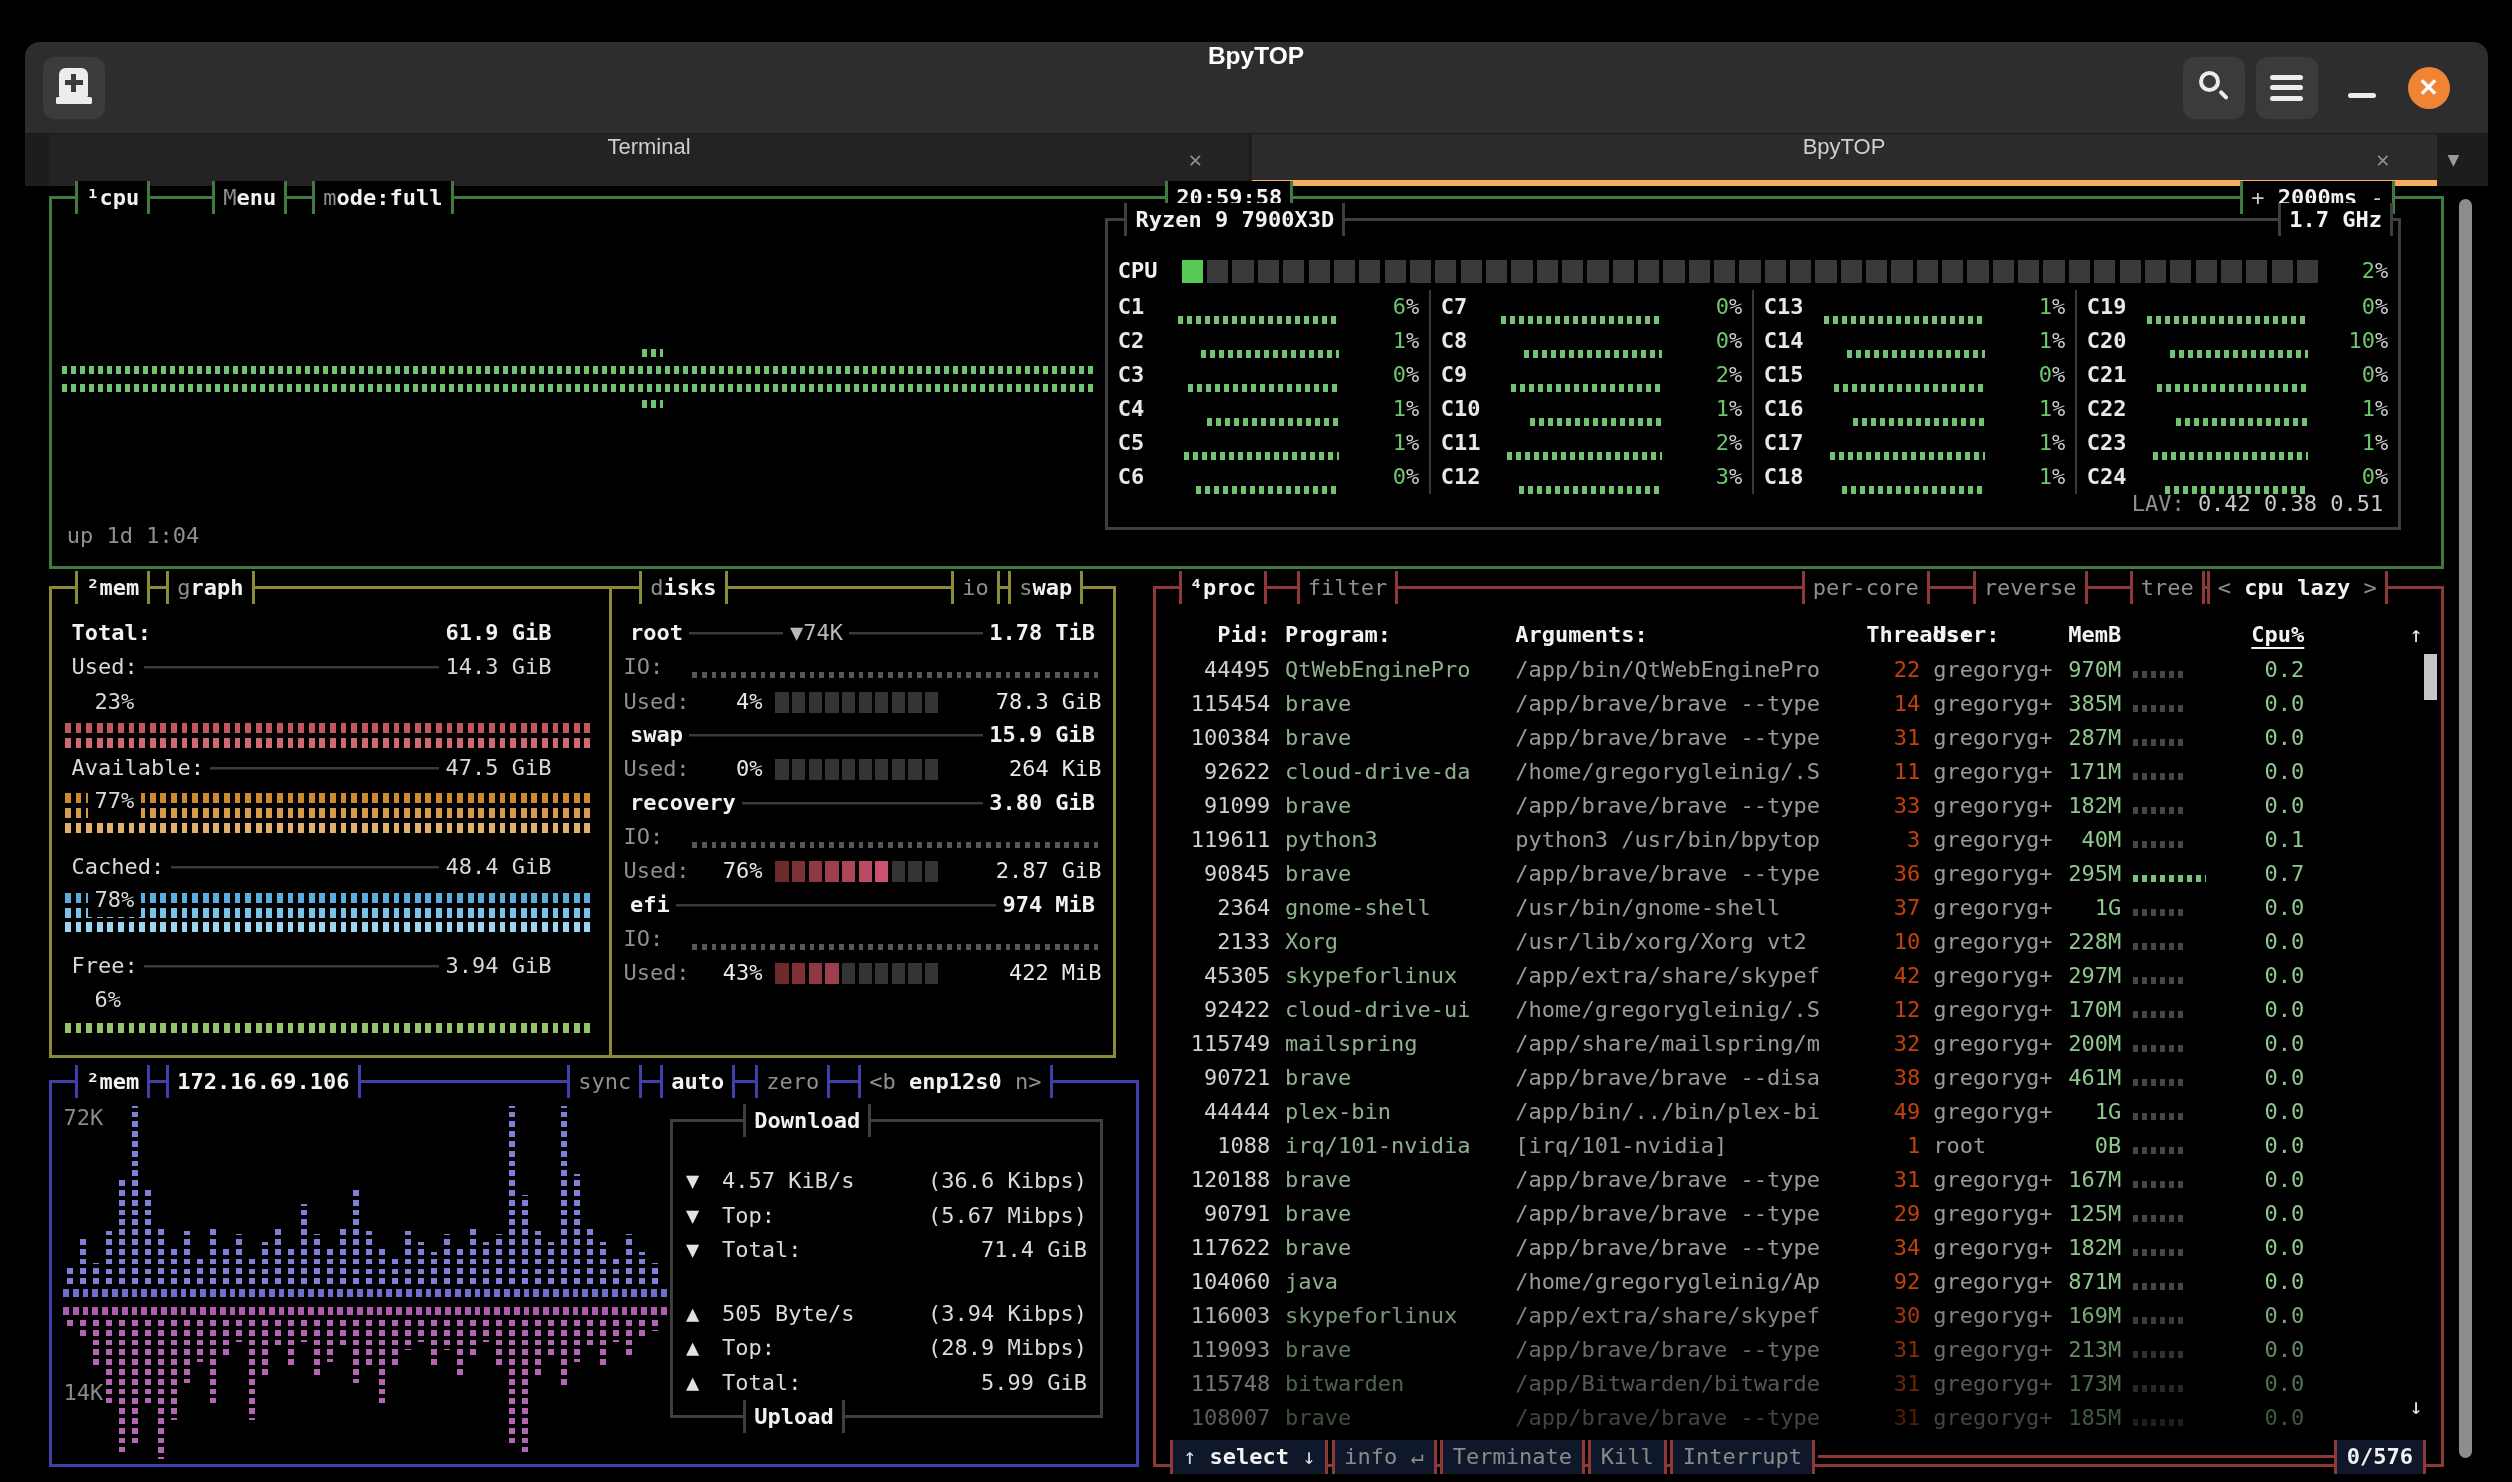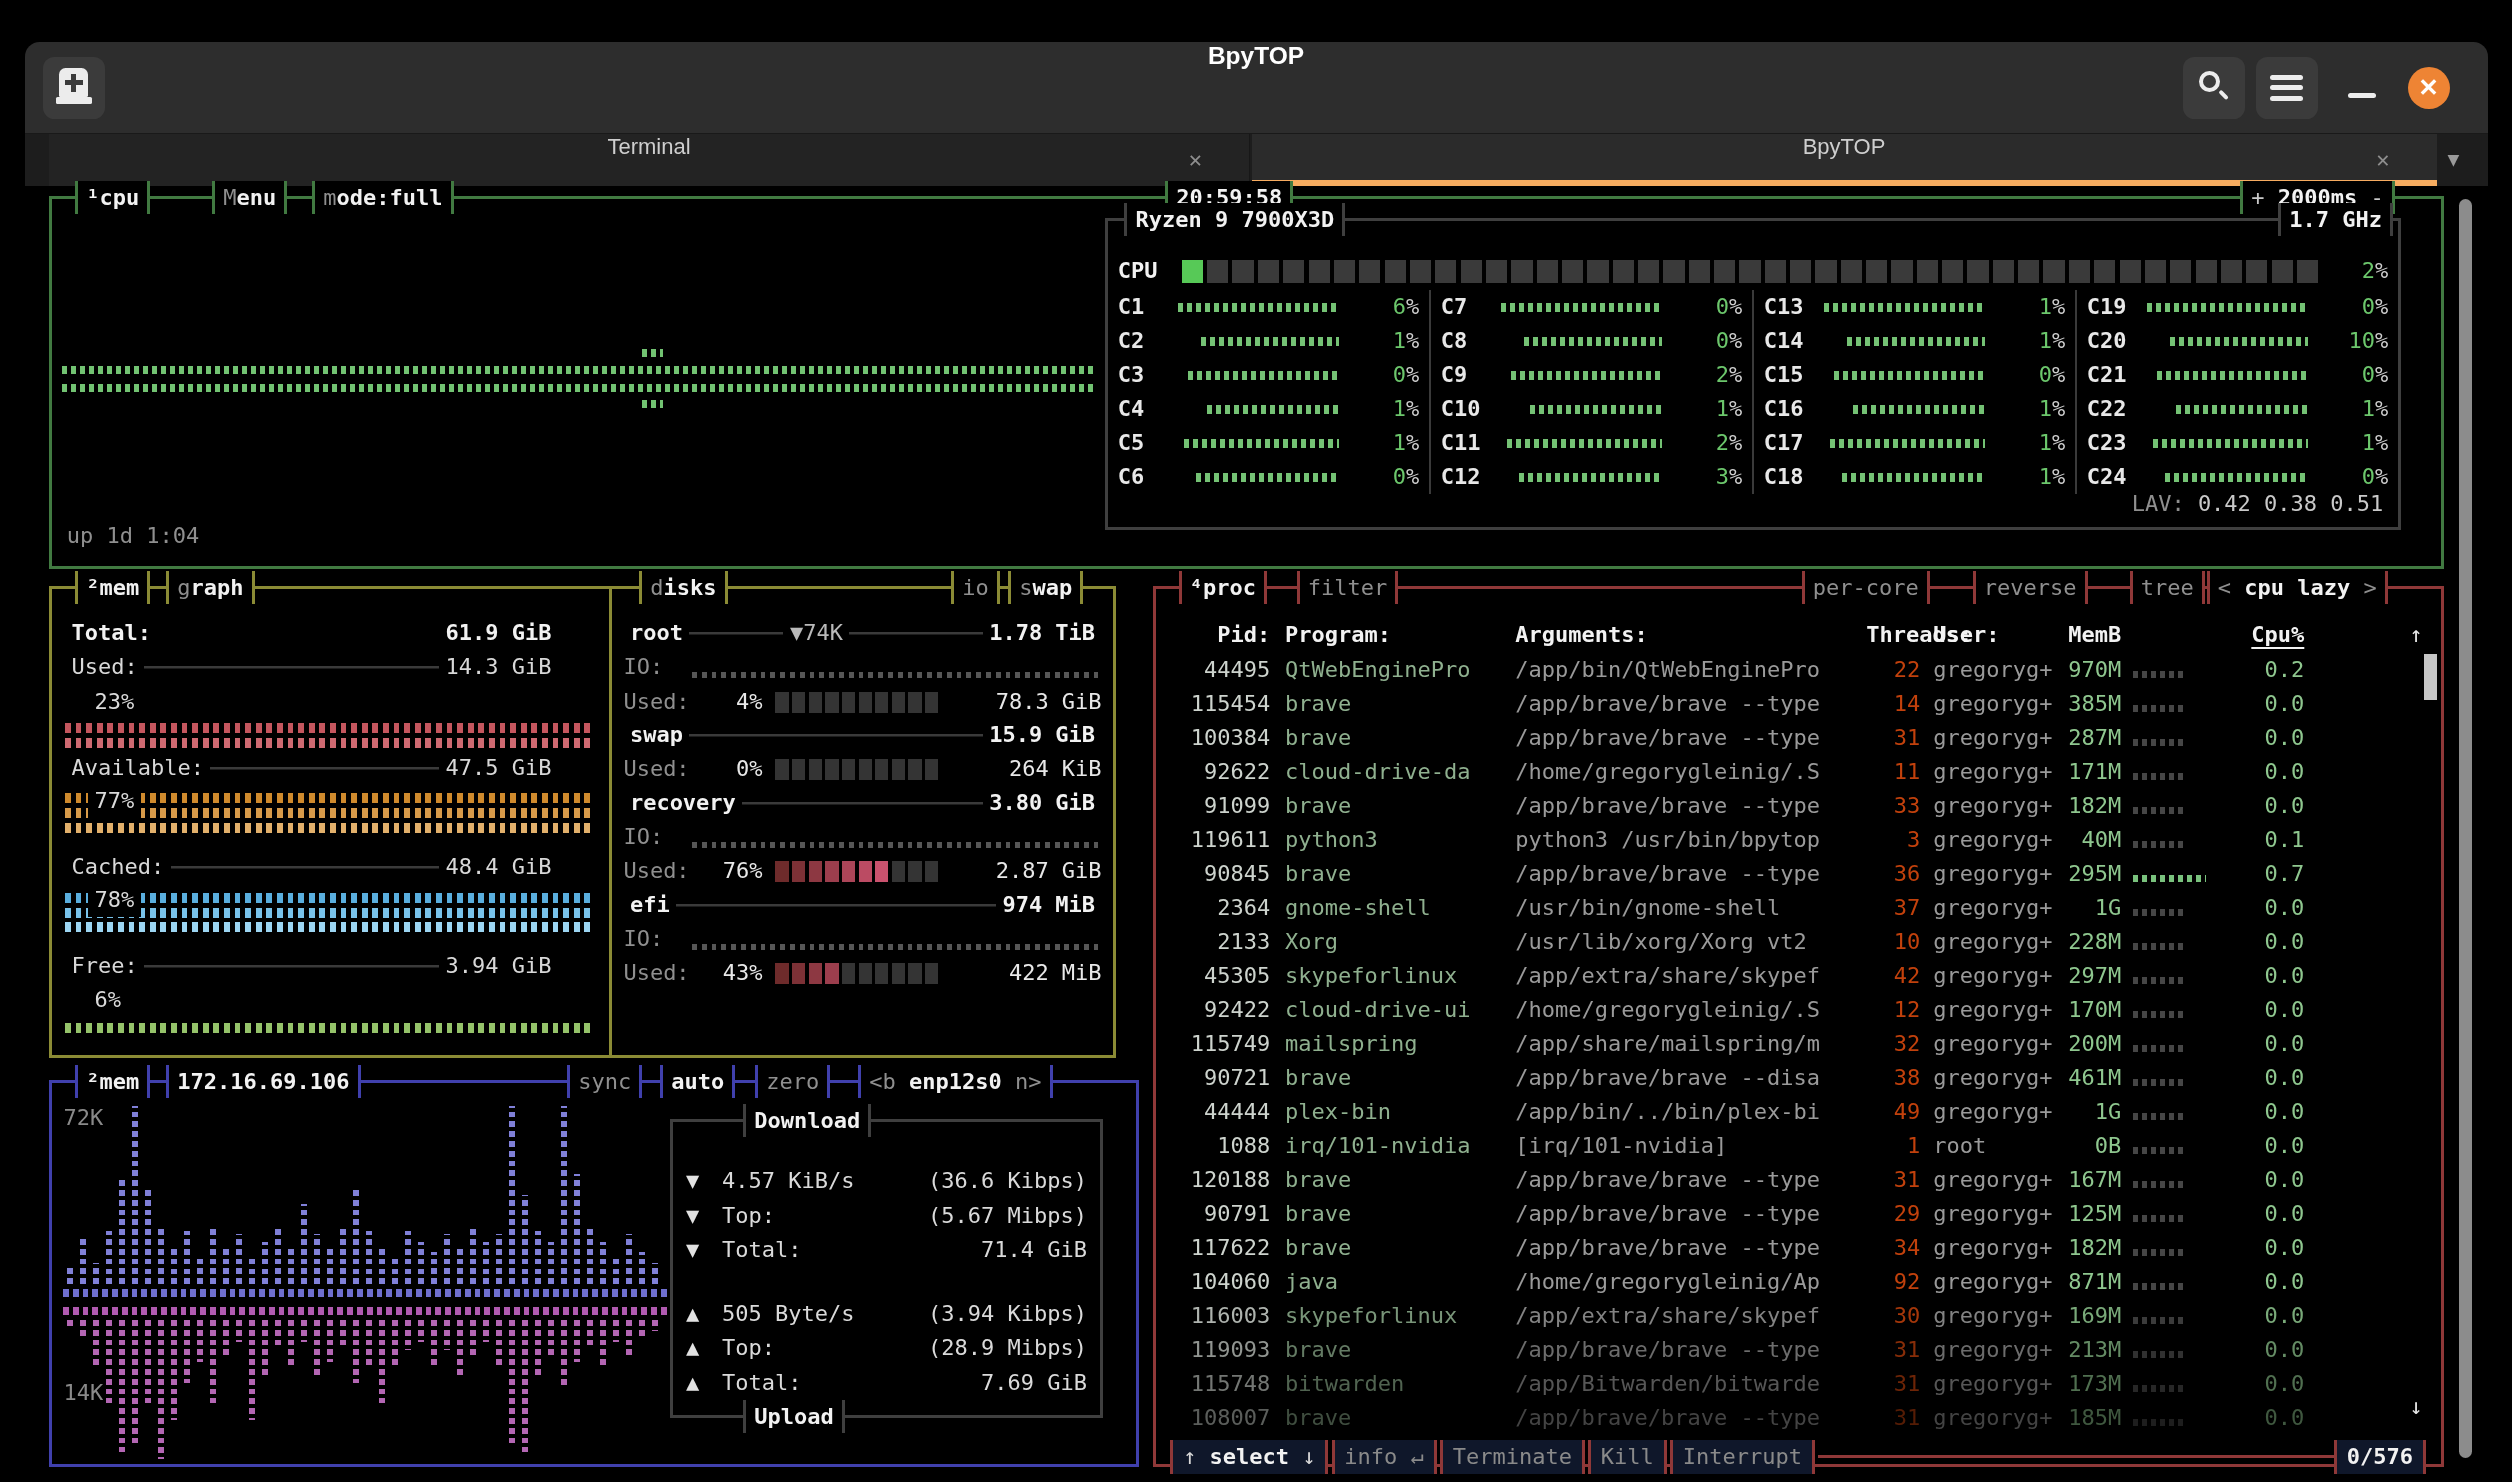--- a/index.html
+++ b/index.html
@@ -63,21 +63,21 @@
   .cpu-meter-row .lbl{width:64px;font-weight:700;color:#f2f2f2}
   #cpu-meter{flex:1;display:flex;gap:4.1px;height:23px;margin-right:13px}
   #cpu-meter i{flex:1;background:#3a3a3a}
   #cpu-meter i.lit{background:#57c957}
   .tot-pct{width:57px;text-align:right}
   .tot-pct .n{display:inline;color:#6cc76c}
   .tot-pct .s{display:inline;color:#cfcfcf}
   .cores{position:absolute;left:0;top:69px;right:0;display:flex}
   .core-col{flex:1;padding:0 9.8px}
   .core-col + .core-col{border-left:2.5px solid #3a3a3a}
-  .core-row{display:flex;height:34px;align-items:flex-start}
+  .core-row{display:flex;height:34px;align-items:flex-end}
   .core-name{width:60px;font-weight:700;color:#e8e8e8;line-height:34px}
   .core-graph{flex:1;height:8.2px;margin:13px 8.2px 0 0;background:repeating-linear-gradient(90deg,#74c274 0 4.9px,transparent 4.9px 9px)}
   .core-graph.g1{margin-left:23px}.core-graph.g2{margin-left:9.8px}.core-graph.g3{margin-left:29px}.core-graph.g4{margin-left:6.5px}.core-graph.g5{margin-left:18px}
   .core-pct{width:72px;text-align:right;line-height:34px}
   .core-pct .n{display:inline;color:#6cc76c}
   .core-pct .s{display:inline;color:#cfcfcf}
   .lav{position:absolute;right:14.7px;top:266px}
   
   .mem-pane{position:absolute;left:0;top:0;width:557px;height:100%}
   .mrow{position:absolute;left:13px;right:51px;height:34px;line-height:34px;display:flex;justify-content:space-between}
@@ -678,21 +678,21 @@
             <span class="nval">(3.94 Kibps)</span>
           </div>
         <div class="nrow" style="top:209px">
             <span class="arr">▲</span>
             <span class="nlab">Top:</span>
             <span class="nval">(28.9 Mibps)</span>
           </div>
         <div class="nrow" style="top:244px">
             <span class="arr">▲</span>
             <span class="nlab">Total:</span>
-            <span class="nval">7.69 GiB</span>
+            <span class="nval">5.99 GiB</span>
           </div>
       </div>
     </div>
 
     <div class="box" id="proc-box">
       <span class="chip" id="pc-label"><span class="b">⁴proc</span></span>
       <span class="chip" id="pc-filter"><span class="dim">filter</span></span>
       <span class="chip" id="pc-percore"><span class="dim">per-core</span></span>
       <span class="chip" id="pc-reverse"><span class="dim">reverse</span></span>
       <span class="chip" id="pc-tree"><span class="dim">tree</span></span>

